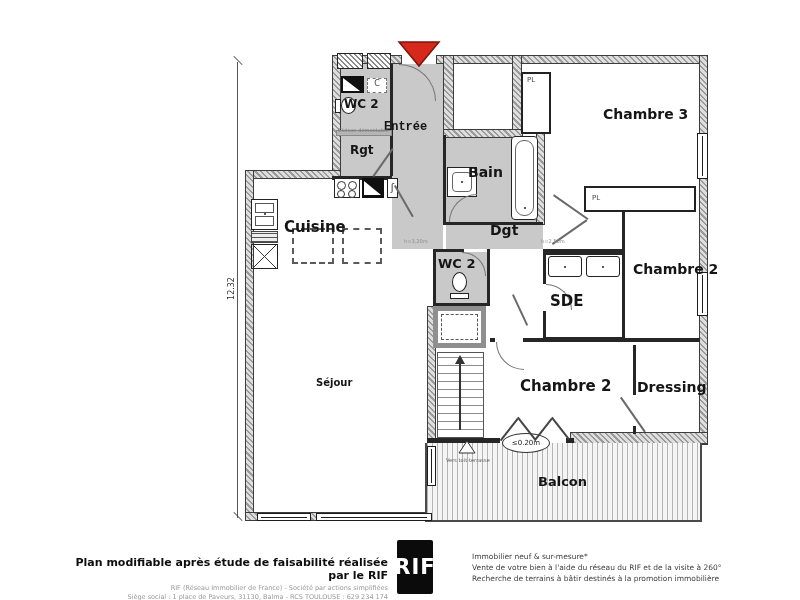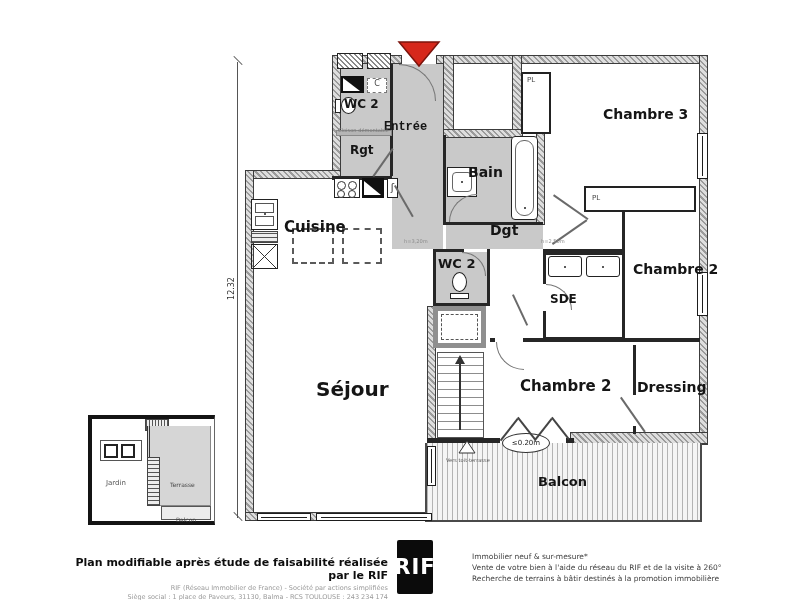--- a/index.html
+++ b/index.html
@@ -215,57 +215,43 @@
     <div class="leaf" style="left:551px;top:418px;height:28px;transform:rotate(-38deg);background:#444;"></div>
 
     <div class="lbl" style="left:344px;top:97px;font-size:12px;">WC 2</div>
     <div class="lbl" style="left:350px;top:143px;font-size:12px;">Rgt</div>
     <div class="lbl" style="left:384px;top:120px;font-size:12px;font-family:Liberation Mono, monospace;">Entrée</div>
     <div class="lbl" style="left:468px;top:164px;">Bain</div>
     <div class="lbl" style="left:603px;top:106px;">Chambre 3</div>
     <div class="lbl" style="left:284px;top:218px;font-size:15px;">Cuisine</div>
     <div class="lbl" style="left:490px;top:222px;">Dgt</div>
     <div class="lbl" style="left:438px;top:256px;font-size:13px;">WC 2</div>
-    <div class="lbl" style="left:550px;top:292px;font-size:12px;">SDE</div>
+    <div class="lbl" style="left:550px;top:292px;font-size:15px;">SDE</div>
     <div class="lbl" style="left:633px;top:261px;">Chambre 2</div>
-    <div class="lbl" style="left:316px;top:377px;font-size:20px;text-align:center;">Séjour</div>
+    <div class="lbl" style="left:316px;top:377px;font-size:10px;text-align:center;">Séjour</div>
     <div class="lbl" style="left:520px;top:377px;font-size:15px;">Chambre 2</div>
     <div class="lbl" style="left:637px;top:379px;">Dressing</div>
     <div class="lbl" style="left:538px;top:474px;font-size:13px;">Balcon</div>
 
     <div class="tiny" style="left:338px;top:127px;color:#777;">Cloison démontable</div>
     <div class="tiny" style="left:404px;top:238px;">h=3,20m</div>
     <div class="tiny" style="left:541px;top:238px;">h=2,50m</div>
 
     <div class="a" style="left:237px;top:62px;width:1px;height:456px;background:#555;"></div>
     <div class="a" style="left:232px;top:60px;width:12px;height:1px;background:#555;transform:rotate(45deg);"></div>
     <div class="a" style="left:232px;top:516px;width:12px;height:1px;background:#555;transform:rotate(45deg);"></div>
     <div class="a" style="left:220px;top:284px;font-size:8px;color:#333;transform:rotate(-90deg);">12.32</div>
   </div>
 
-  <div class="a" style="left:88px;top:415px;width:127px;height:110px;border:4px solid #141414;border-right:1px solid #666;box-sizing:border-box;background:#fff;">
-    <div class="fx" style="left:8px;top:21px;width:42px;height:21px;border-color:#555;">
-      <i class="fx" style="left:3px;top:3px;width:14px;height:14px;border-width:2px;"></i>
-      <i class="fx" style="left:20px;top:3px;width:14px;height:14px;border-width:2px;"></i>
-    </div>
-    <div class="ribV" style="left:53px;top:0;width:24px;height:12px;"></div>
-    <div class="a" style="left:55px;top:7px;width:64px;height:80px;background:#d6d6d6;border-left:3px double #333;border-bottom:1px solid #888;border-right:1px solid #888;box-sizing:border-box;"></div>
-    <div class="ribH" style="left:55px;top:38px;width:13px;height:49px;"></div>
-    <div class="a" style="left:69px;top:87px;width:50px;height:14px;background:#ececec;border:1px solid #555;box-sizing:border-box;text-align:center;">
-      <span style="font-size:6px;color:#444;">Balcon</span>
-    </div>
-    <div class="a" style="left:14px;top:60px;font-size:7px;color:#555;">Jardin</div>
-    <div class="a" style="left:78px;top:62px;font-size:6px;color:#444;">Terrasse</div>
-  </div>
 
   <div class="a" style="left:0;top:538px;width:800px;height:62px;">
     <div class="a" style="left:62px;top:18px;width:326px;text-align:right;">
       <div class="ftTitle">Plan modifiable après étude de faisabilité réalisée par le RIF</div>
       <div class="ftSub">RIF (Réseau Immobilier de France) - Société par actions simplifiées</div>
-      <div class="ftSub" style="margin-top:1px;">Siège social : 1 place de Paveurs, 31130, Balma - RCS TOULOUSE : 243 234 174</div>
+      <div class="ftSub" style="margin-top:1px;">Siège social : 1 place de Paveurs, 31130, Balma - RCS TOULOUSE : 629 234 174</div>
     </div>
     <div class="logo" style="left:397px;top:2px;width:36px;height:54px;">
       <span>RIF</span>
     </div>
     <div class="a" style="left:472px;top:13px;">
       <div class="svc">Immobilier neuf &amp; sur-mesure*</div>
       <div class="svc">Vente de votre bien à l'aide du réseau du RIF et de la visite à 260°</div>
       <div class="svc">Recherche de terrains à bâtir destinés à la promotion immobilière</div>
     </div>
   </div>

